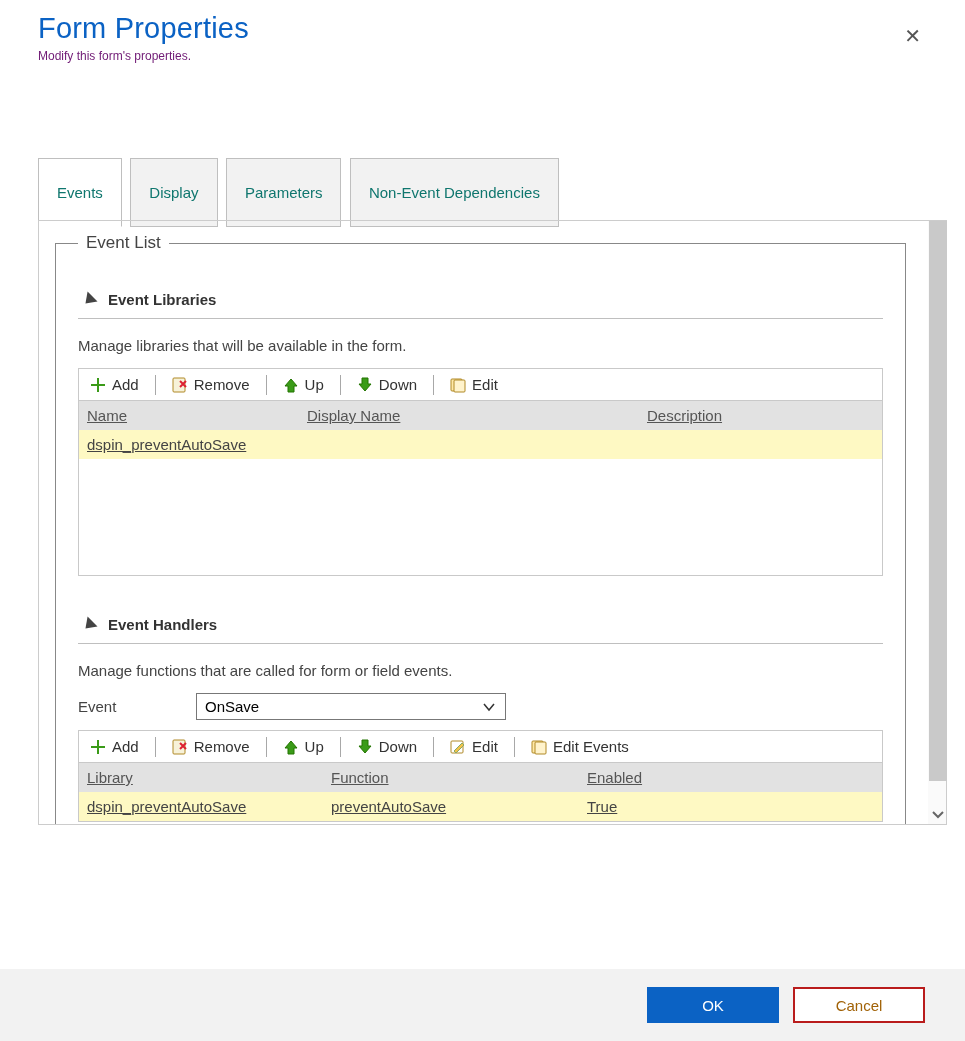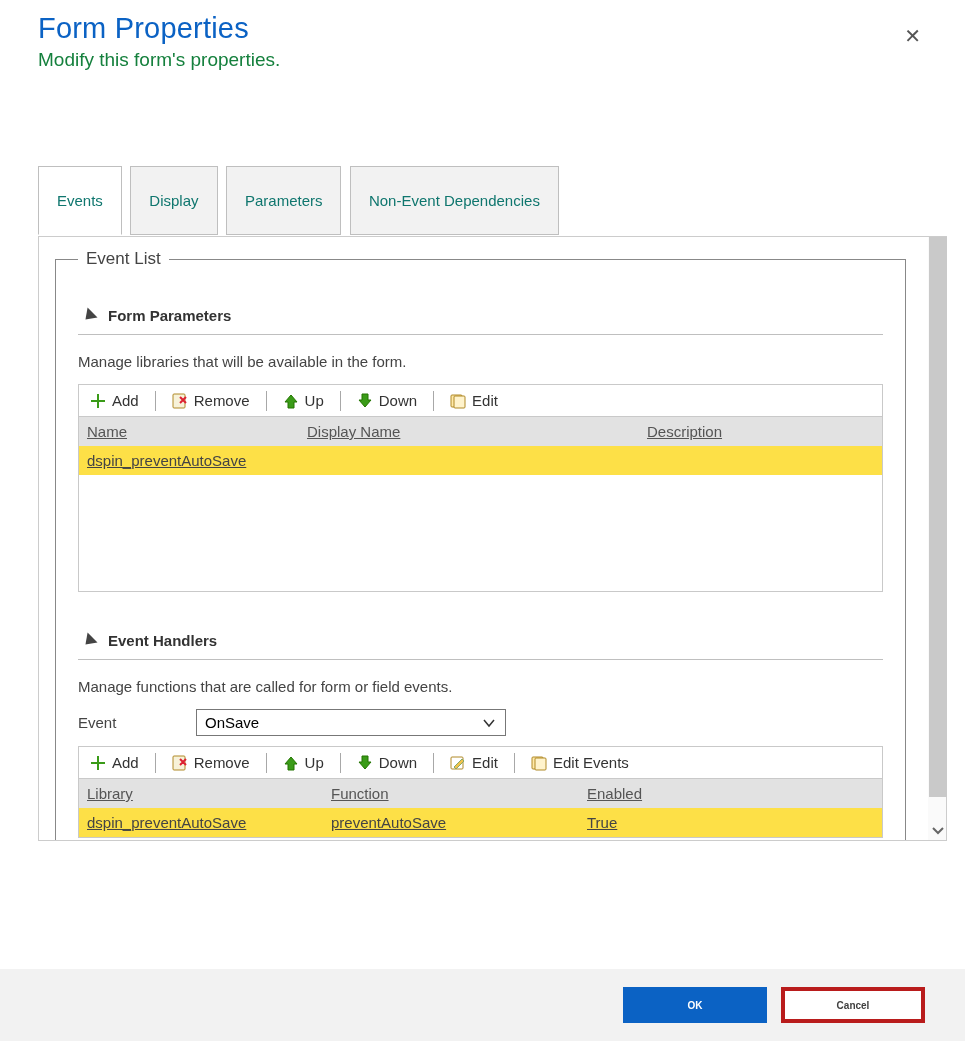--- a/index.html
+++ b/index.html
@@ -14,22 +14,22 @@
 
     
     .header { padding: 12px 38px 4px 38px; }
     .title {
       font-size: 29px;
       font-weight: 400;
       color: #0b62c4;
       letter-spacing: 0.2px;
     }
     .subtitle {
-      font-size: 19px;
-      color: #15803d;
+      font-size: 12px;
+      color: #701a75;
       margin-top: 4px;
     }
     .close-x {
       position: absolute;
       top: 24px;
       right: 44px;
       font-size: 20px;
       color: #555;
       cursor: pointer;
       font-family: Arial, sans-serif;
@@ -50,21 +50,21 @@
       top: 7px;
     }
     .tab.active {
       background: #fff;
       border-bottom: 1px solid #fff;
       font-weight: 400;
     }
 
     
     .content-outer {
-      margin: 8px 18px 0 38px;
+      margin: 0 18px 0 38px;
       border: 1px solid #ccc;
       height: 605px;
       position: relative;
     }
     .scroll-track {
       position: absolute;
       right: 0;
       top: 0;
       width: 18px;
       height: 100%;
@@ -166,21 +166,21 @@
       color: #555;
       font-size: 15px;
     }
     .grid-head > div, .grid-row > div {
       padding: 6px 8px;
     }
     .grid-row {
       font-size: 15px;
       color: #444;
     }
-    .grid-row.selected { background: #fde047; }
+    .grid-row.selected { background: #fef9c3; }
     .grid.libraries { height: 175px; }
     .grid .col-a { width: 220px; }
     .grid .col-b { width: 340px; }
     .grid .col-c { flex: 1; }
 
     .grid.handlers .col-a { width: 244px; }
     .grid.handlers .col-b { width: 256px; }
     .grid.handlers .col-c { flex: 1; }
 
     
@@ -204,31 +204,30 @@
       left: 0;
       bottom: 0;
       width: 100%;
       background: #f2f2f2;
       padding: 18px 40px 18px 0;
       display: flex;
       justify-content: flex-end;
       gap: 14px;
     }
     .btn {
-      width: 144px;
+      width: 132px;
       height: 36px;
-      font-size: 10px;
+      font-size: 15px;
       cursor: pointer;
       display: flex;
       align-items: center;
       justify-content: center;
-      font-weight: bold;
     }
     .btn.primary { background: #0b62c4; color: #fff; border: 1px solid #0b62c4; }
-    .btn.secondary { background: #fff; color: #404040; border: 4px solid #b91c1c; }
+    .btn.secondary { background: #fff; color: #a16207; border: 2px solid #b91c1c; }
   </style>
 </head>
 <body>
 
 <div class="header">
   <div class="title">Form Properties</div>
   <div class="subtitle">Modify this form's properties.</div>
 </div>
 <div class="close-x">✕</div>
 
@@ -248,21 +247,21 @@
         </svg>
     </div>
   </div>
 
   <div class="content-inner">
     <fieldset class="event-list">
       <legend>Event List</legend>
 
       <div class="section-head">
         <span class="caret"></span>
-        <span class="label">Form Parameters</span>
+        <span class="label">Event Libraries</span>
       </div>
       <div class="section-desc">Manage libraries that will be available in the form.</div>
 
       <div class="toolbar">
         <div class="tbtn">
           <svg class="ic" viewBox="0 0 16 16">
               <path d="M7 1h2v14H7z" fill="#3a9b18"></path>
               <path d="M1 7h14v2H1z" fill="#3a9b18"></path>
             </svg>
           <span>Add</span>

